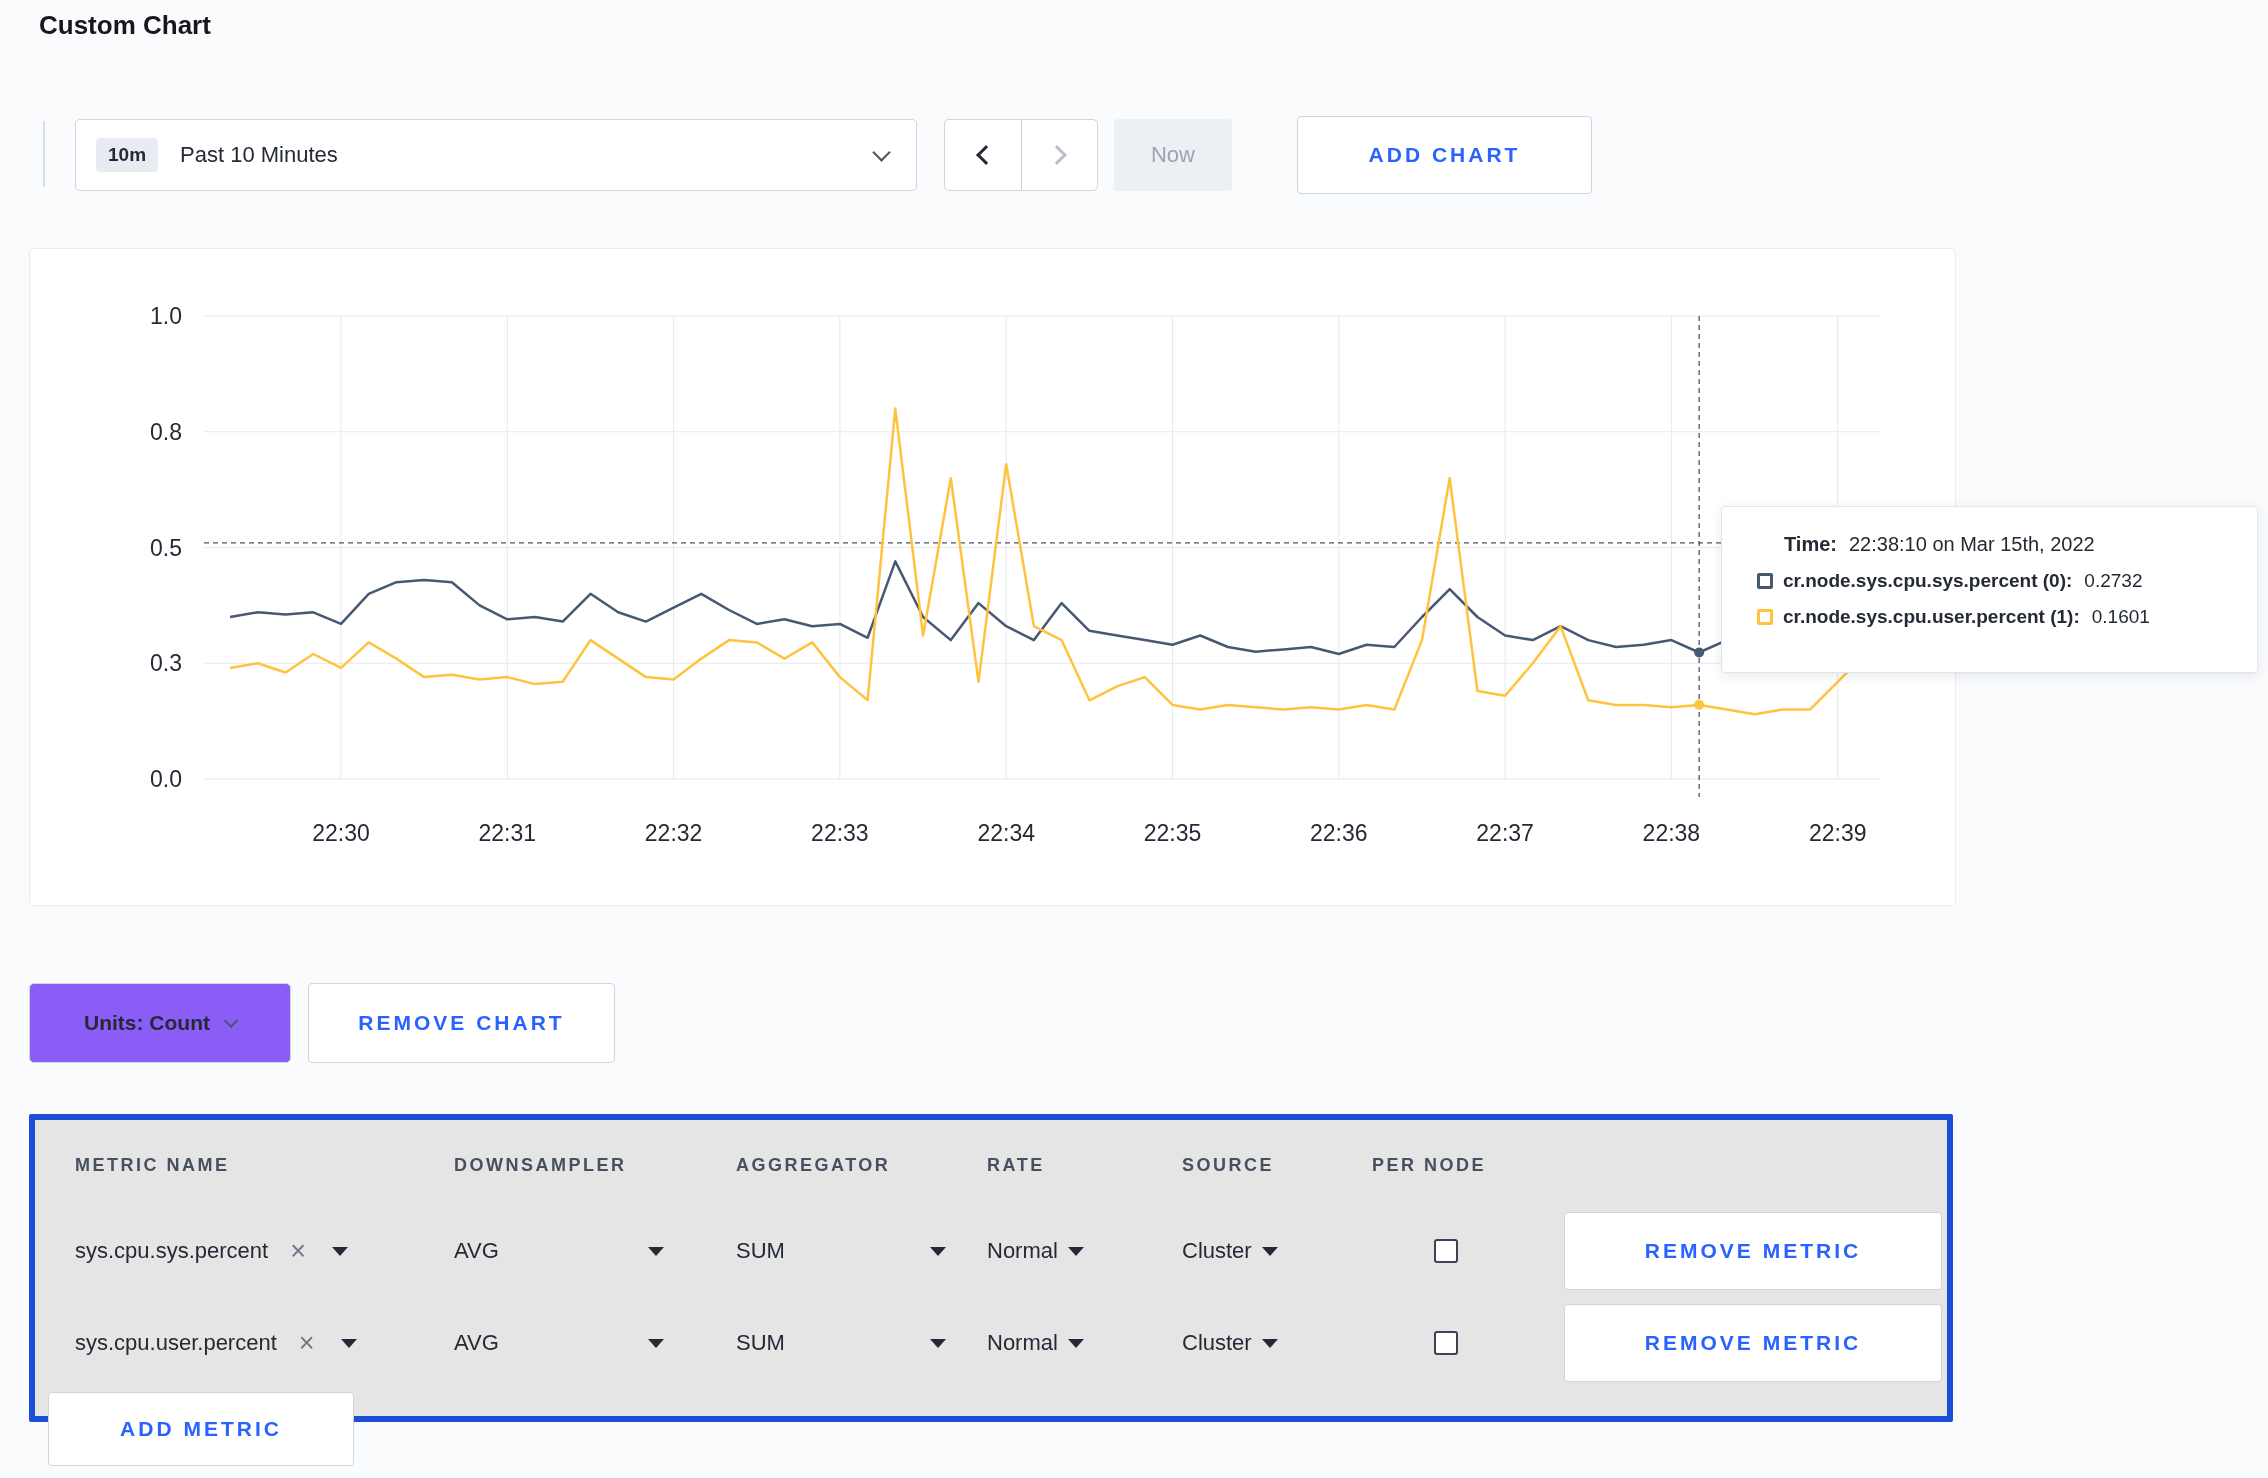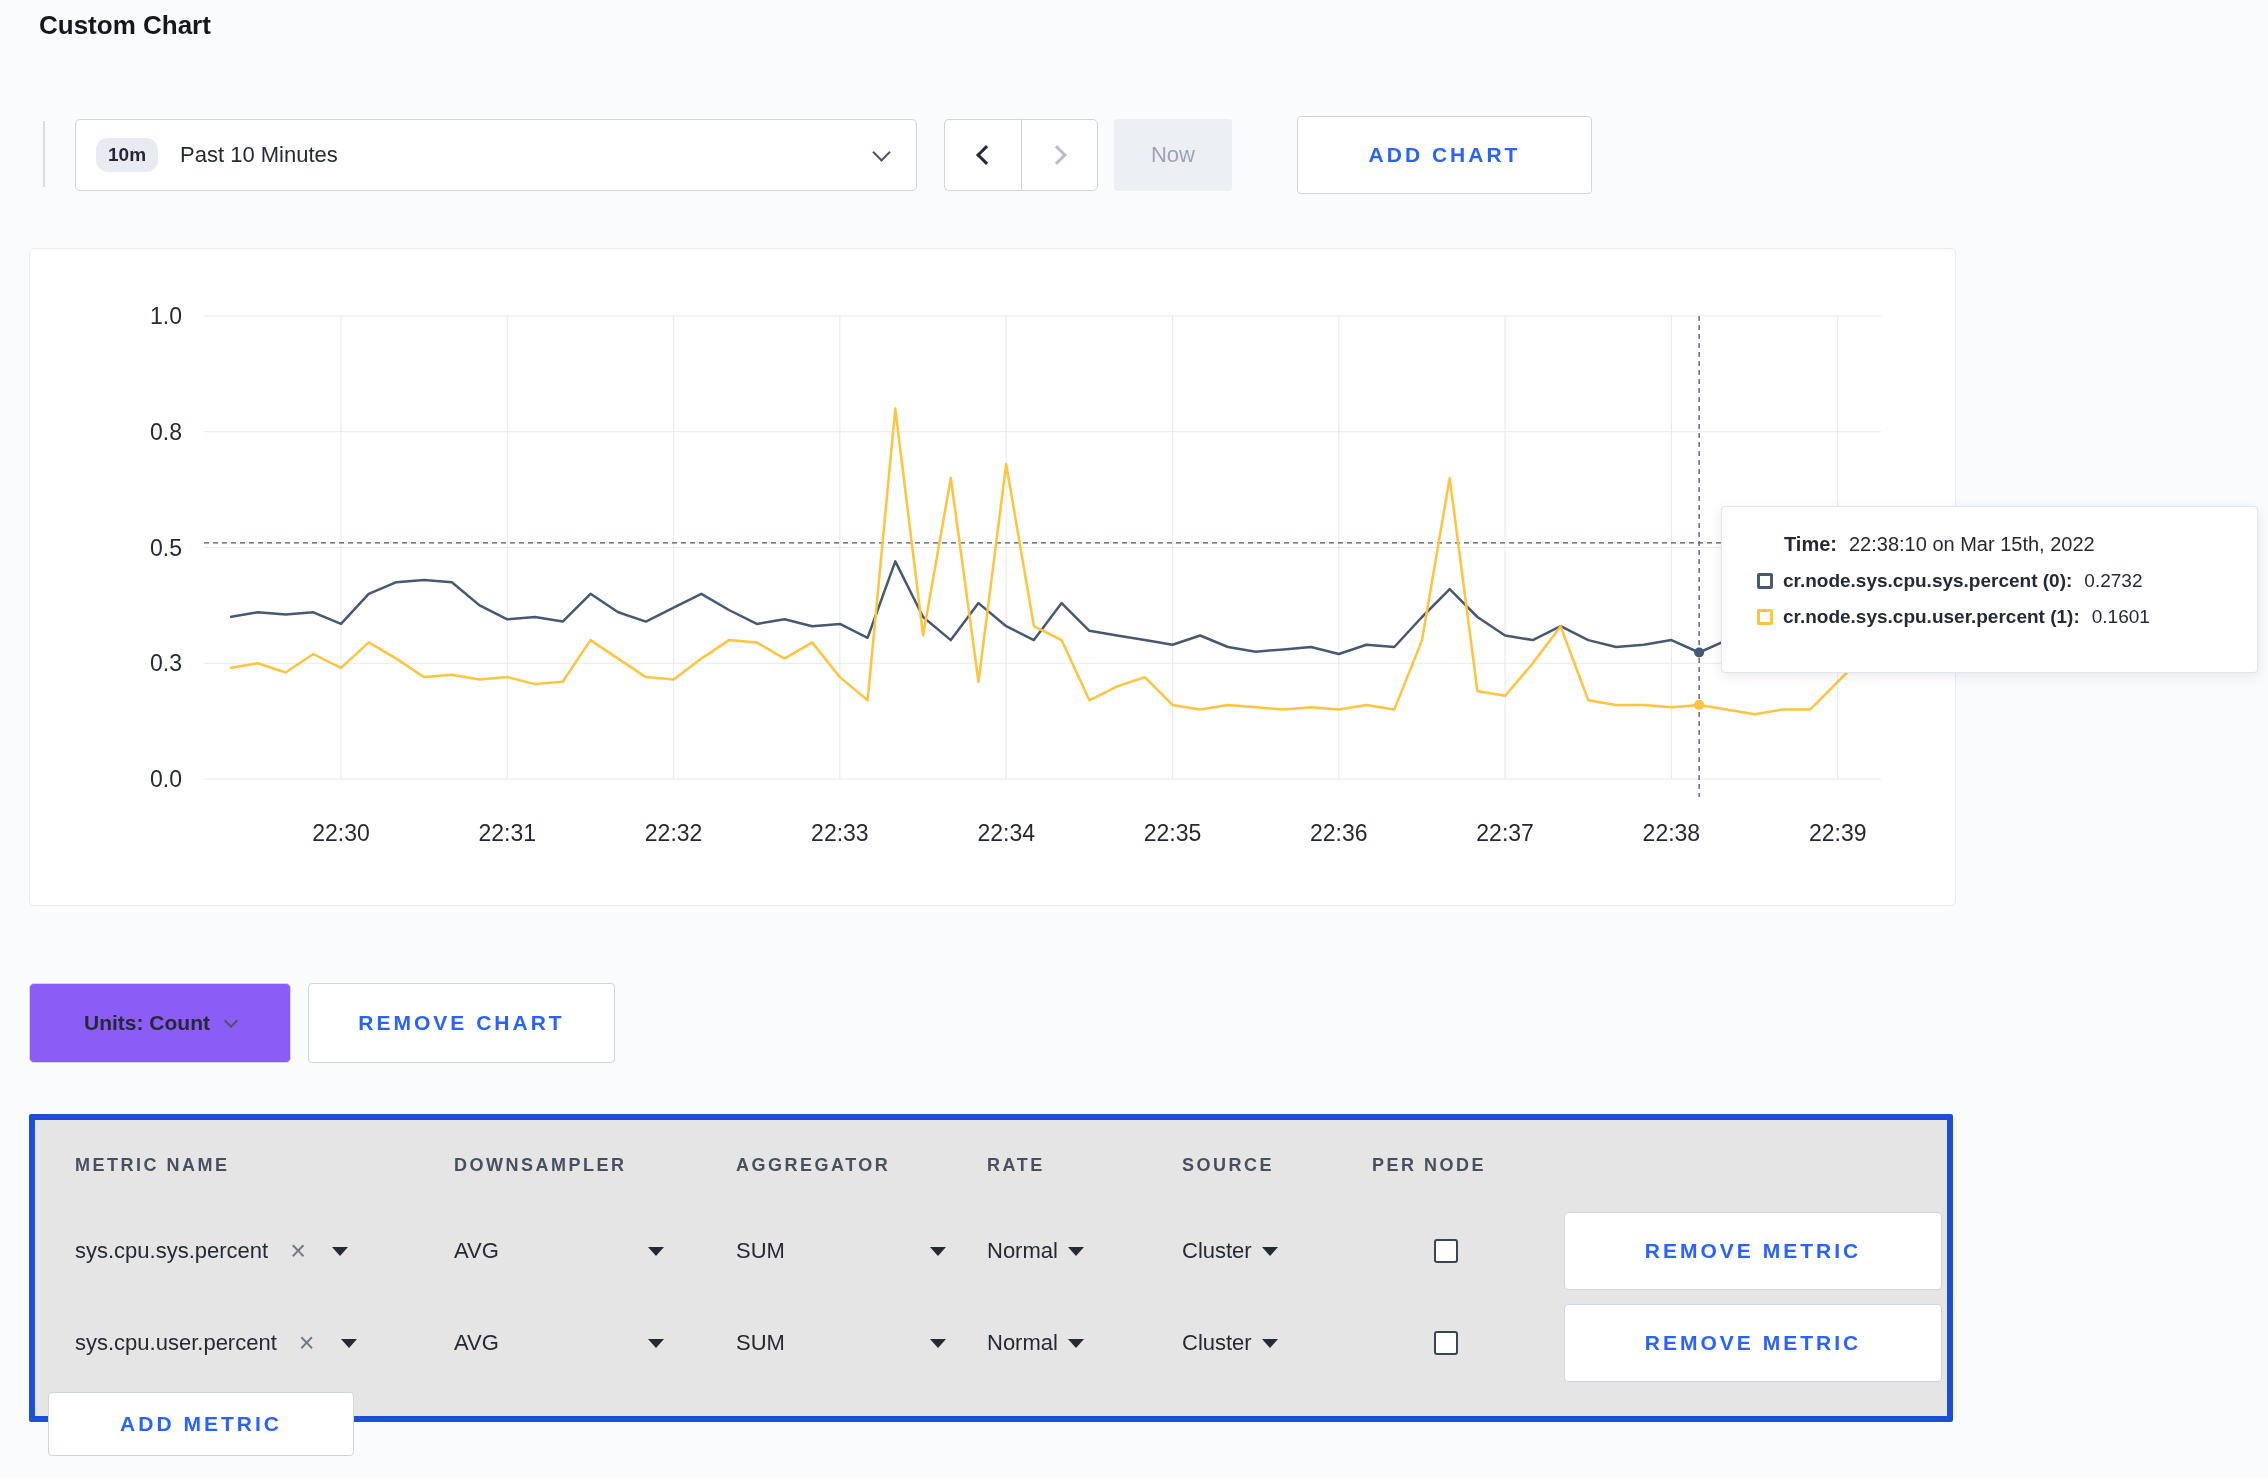--- a/index.html
+++ b/index.html
@@ -21,21 +21,21 @@
   
   .toolbar-divider { left:43px; top:121px; width:2px; height:66px; background:#d8dde5; }
 
   .time-select {
     left:75px; top:119px; width:842px; height:72px;
     background:#fff; border:1px solid var(--border); border-radius:5px;
     display:flex; align-items:center; padding:0 28px 0 20px; cursor:pointer;
   }
   .time-badge {
     background:#e8ecf2; color:#242a35; font-size:19px; font-weight:700;
-    padding:6px 12px; border-radius:12px; margin-right:22px;
+    padding:6px 12px; border-radius:4px; margin-right:22px;
   }
   .time-label { font-size:22px; color:#242a35; }
   .chev {
     width:13px; height:13px; border-right:2px solid #4a5568; border-bottom:2px solid #4a5568;
     transform:rotate(45deg); display:inline-block; margin-left:auto; margin-top:-6px;
   }
 
   .nav-group { left:944px; top:119px; display:flex; }
   .nav-btn {
     width:77px; height:72px; background:#fff; border:1px solid var(--border);
@@ -113,21 +113,21 @@
   .cell-name .caret { margin-left:26px; }
   .cell-spread { width:210px; justify-content:space-between; cursor:pointer; }
   .cell-tight { gap:10px; cursor:pointer; }
   .pernode { justify-content:flex-start; padding-left:62px; }
   input[type="checkbox"] {
     appearance:none; -webkit-appearance:none; width:24px; height:24px;
     border:2px solid #394455; border-radius:3px; background:#fff; cursor:pointer;
   }
   .remove-metric-btn { width:378px; height:78px; }
 
-  .add-metric-btn { left:48px; top:1392px; width:306px; height:64px; }
+  .add-metric-btn { left:48px; top:1392px; width:306px; height:74px; }
 </style>
 </head>
 <body>
 
 <h1 class="abs page-title">Custom Chart</h1>
 
 <div class="abs toolbar-divider"></div>
 
 <div class="abs time-select">
   <span class="time-badge">10m</span>

